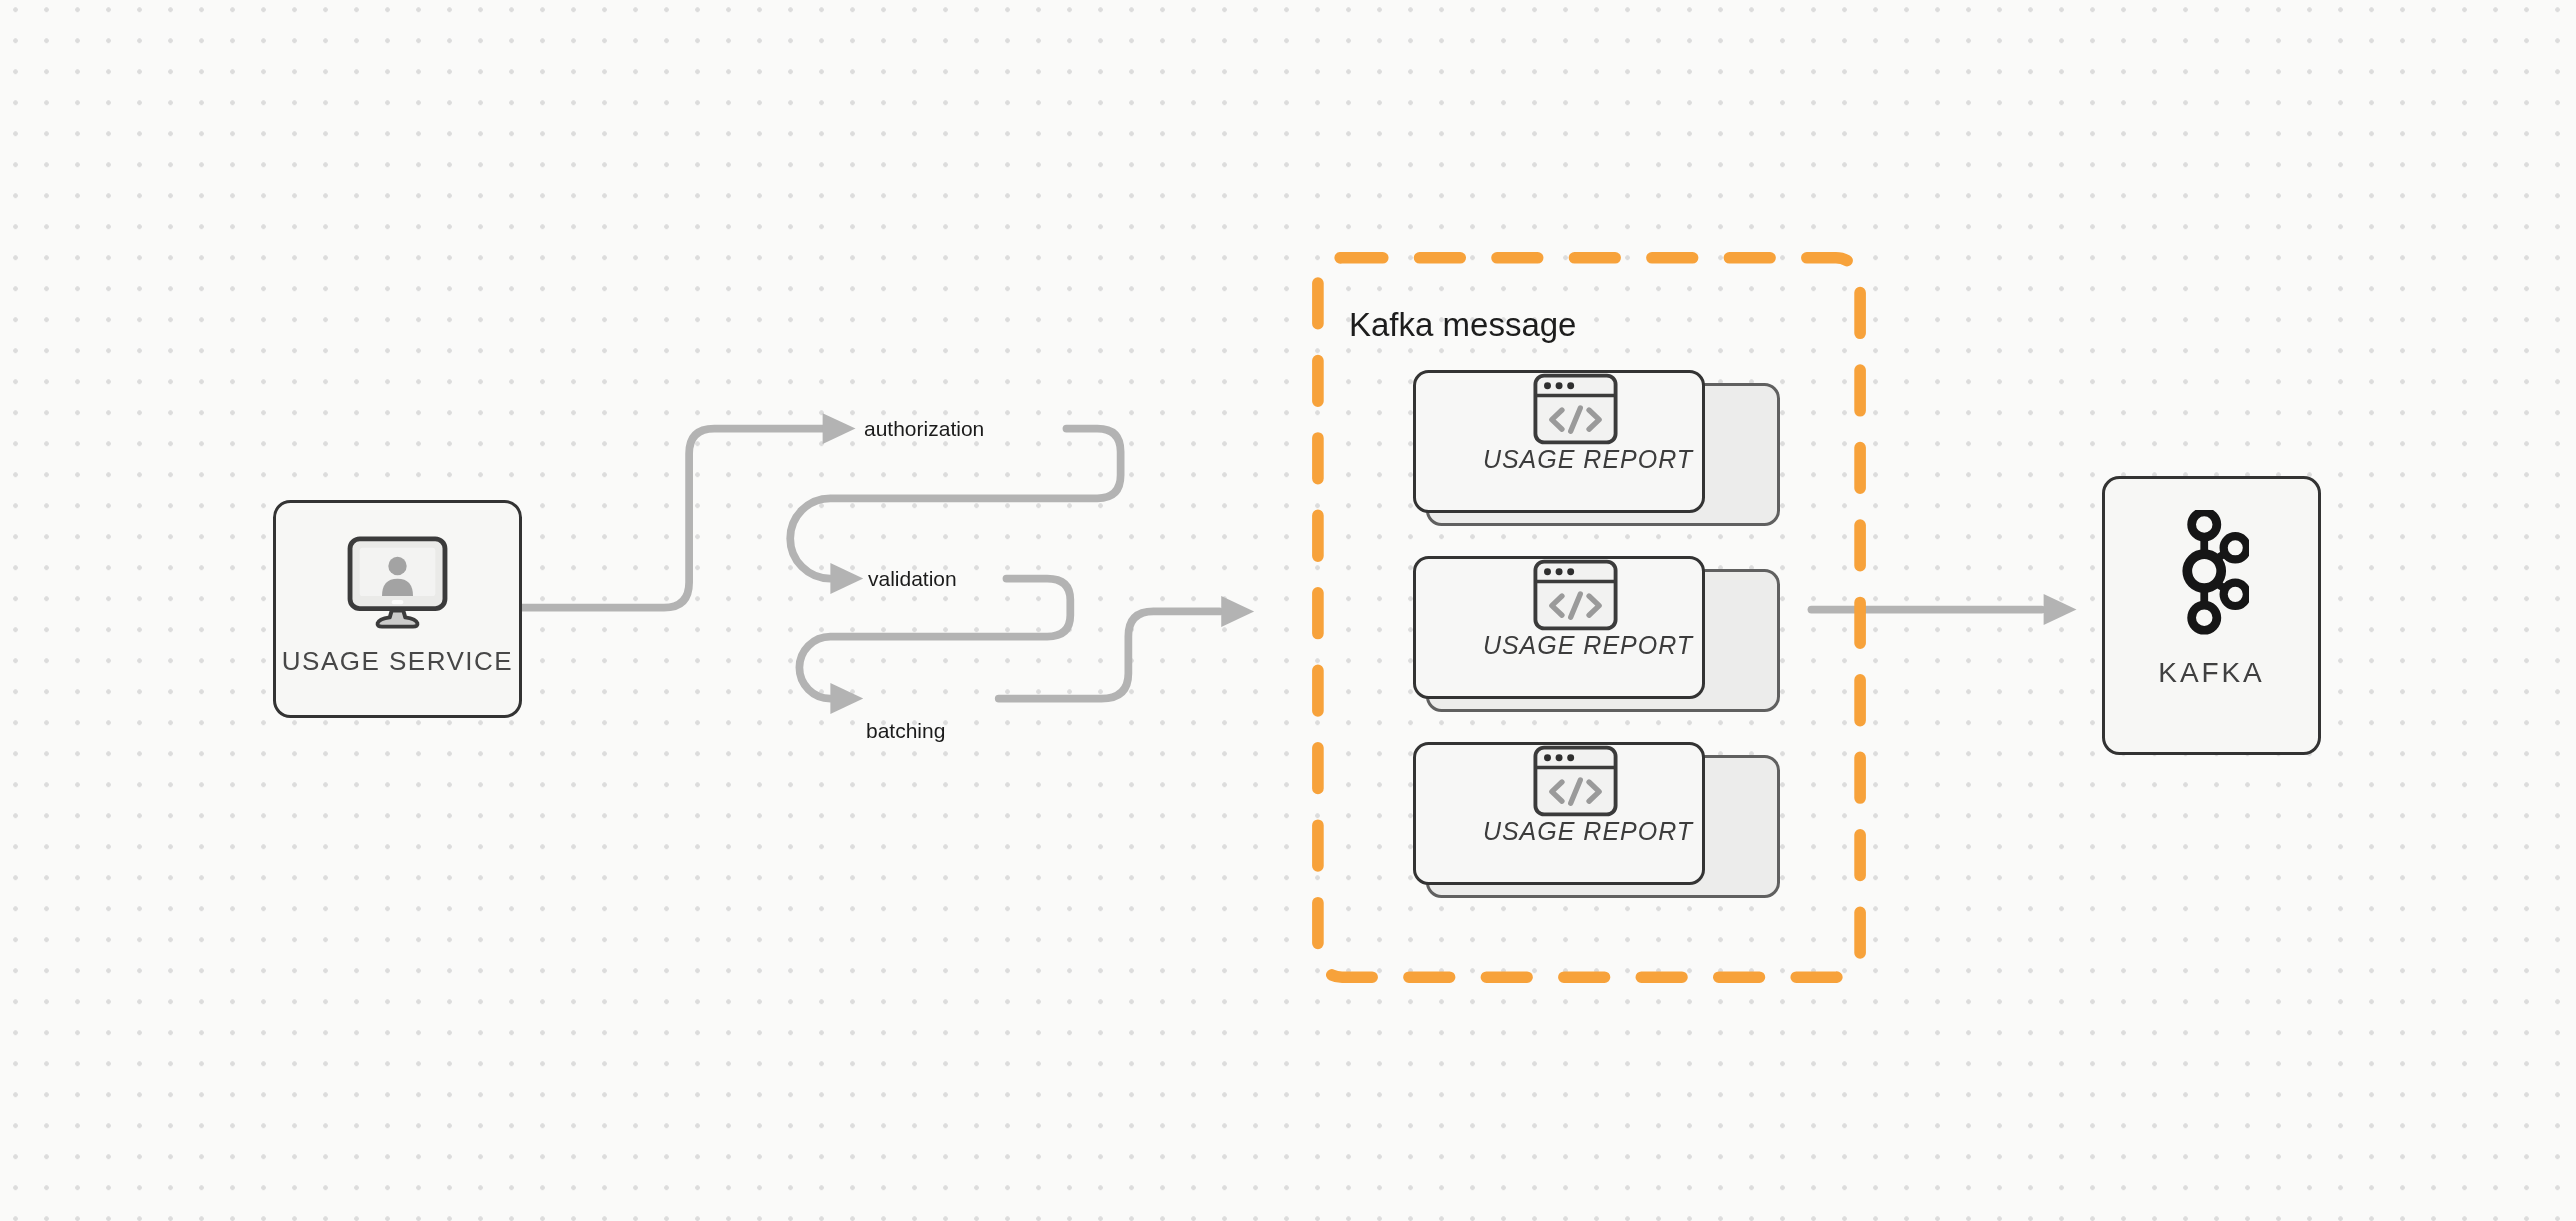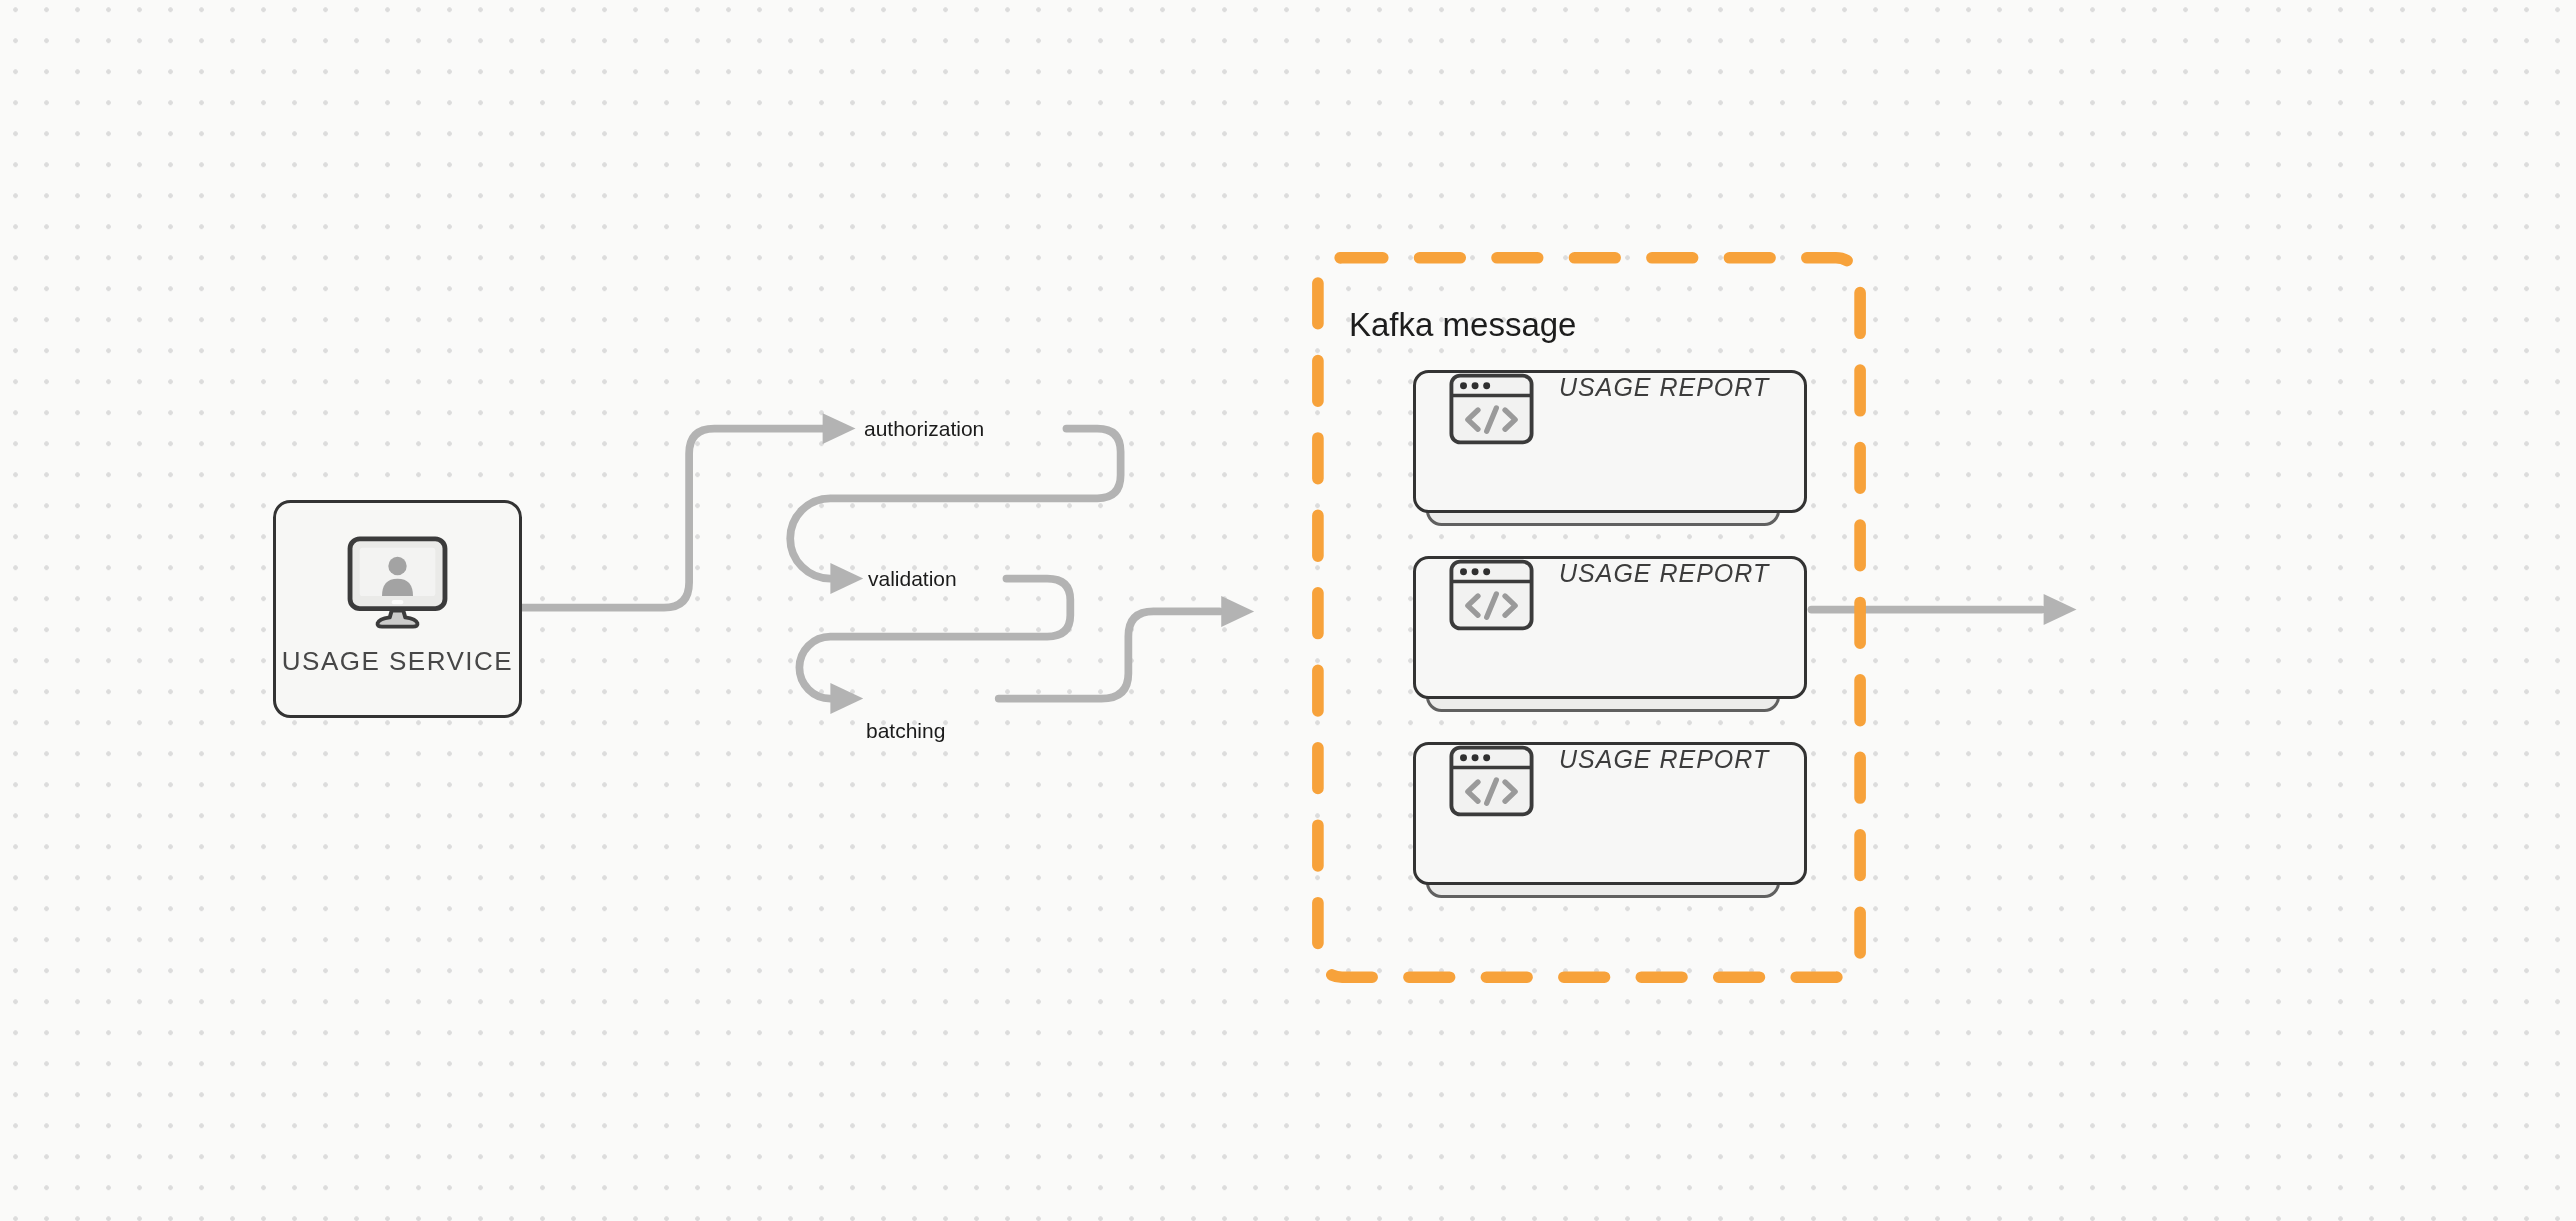--- a/index.html
+++ b/index.html
@@ -88,27 +88,29 @@
     left: 12.6px; top: 12.6px;
     width: 354px; height: 143px;
     box-sizing: border-box;
     background: #ececeb;
     border: 3.9px solid #606060;
     border-radius: 15.5px;
   }
   .card {
     position: absolute;
     left: 0; top: 0;
-    width: 394px; height: 143px;
+    width: 292px; height: 143px;
     box-sizing: border-box;
     background: #f7f7f6;
     border: 3.9px solid #333333;
     border-radius: 15.5px;
     display: flex;
+    align-items: center;
     padding-left: 33px;
+    flex-direction: column;
   }
   .card .card-label {
     font-size: 25px;
     font-style: italic;
     color: #3c3c3c;
     letter-spacing: 1px;
     margin-left: 25px;
     white-space: nowrap;
   }
 </style>
@@ -212,15 +214,32 @@
             <path d="M 30 38 L 19.5 48 L 30 58"></path>
             <path d="M 39 60 L 49 36"></path>
             <path d="M 58 38 L 68.5 48 L 58 58"></path>
           </g>
         </svg>
         <div class="card-label">USAGE REPORT</div>
       </div>
     </div>
   </div>
 
+  <div class="node" id="kafka-node">
+    <svg class="node-icon" width="74" height="128" viewBox="0 0 76 132" fill="none">
+      <g stroke="#161616" stroke-width="8">
+        <path d="M 30 16 V 112"></path>
+        <path d="M 34 56 L 62 38"></path>
+        <path d="M 34 70 L 62 88"></path>
+      </g>
+      <g fill="#f7f7f5" stroke="#161616">
+        <circle cx="30" cy="15" r="13" stroke-width="9"></circle>
+        <circle cx="30" cy="111" r="13" stroke-width="9"></circle>
+        <circle cx="62" cy="39" r="12" stroke-width="8.5"></circle>
+        <circle cx="62" cy="87" r="12" stroke-width="8.5"></circle>
+        <circle cx="30" cy="63" r="17.5" stroke-width="10"></circle>
+      </g>
+    </svg>
+    <div class="node-label">KAFKA</div>
+  </div>
 
 </div>
 
 
 </body></html>

